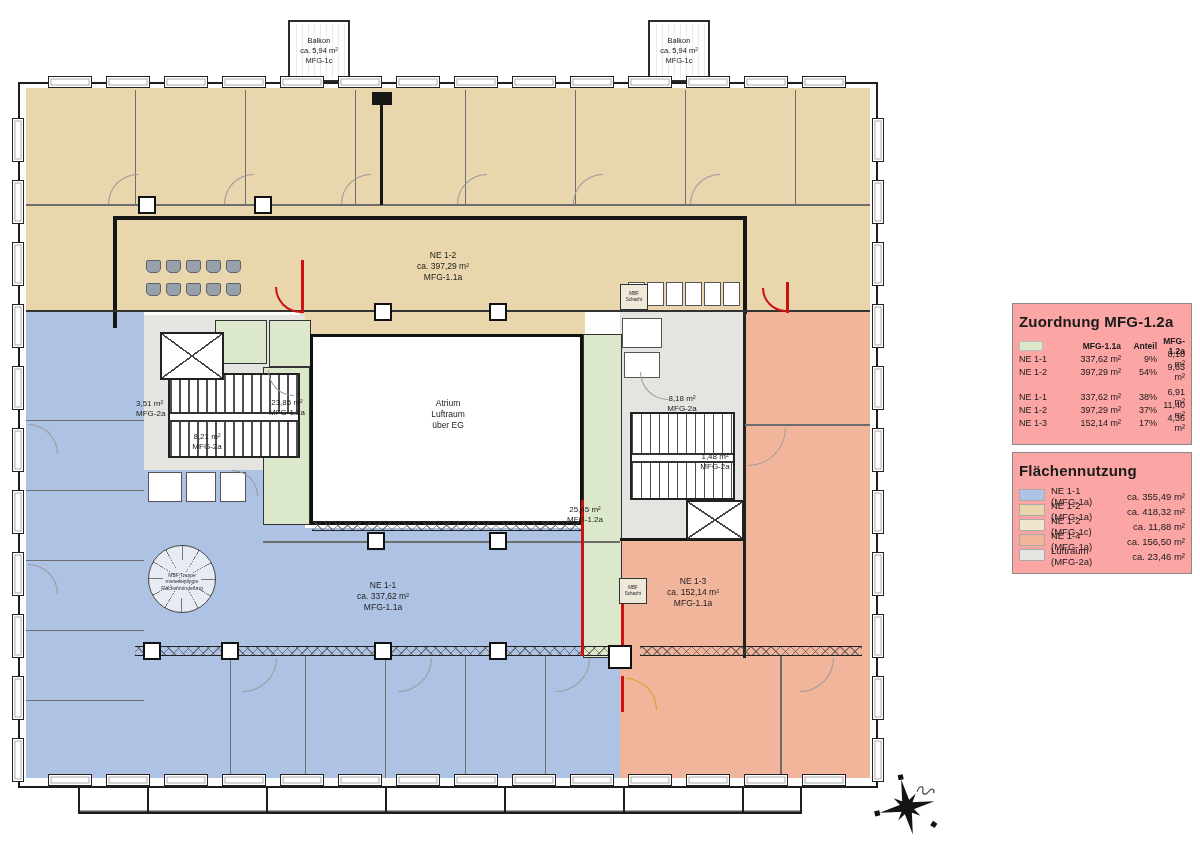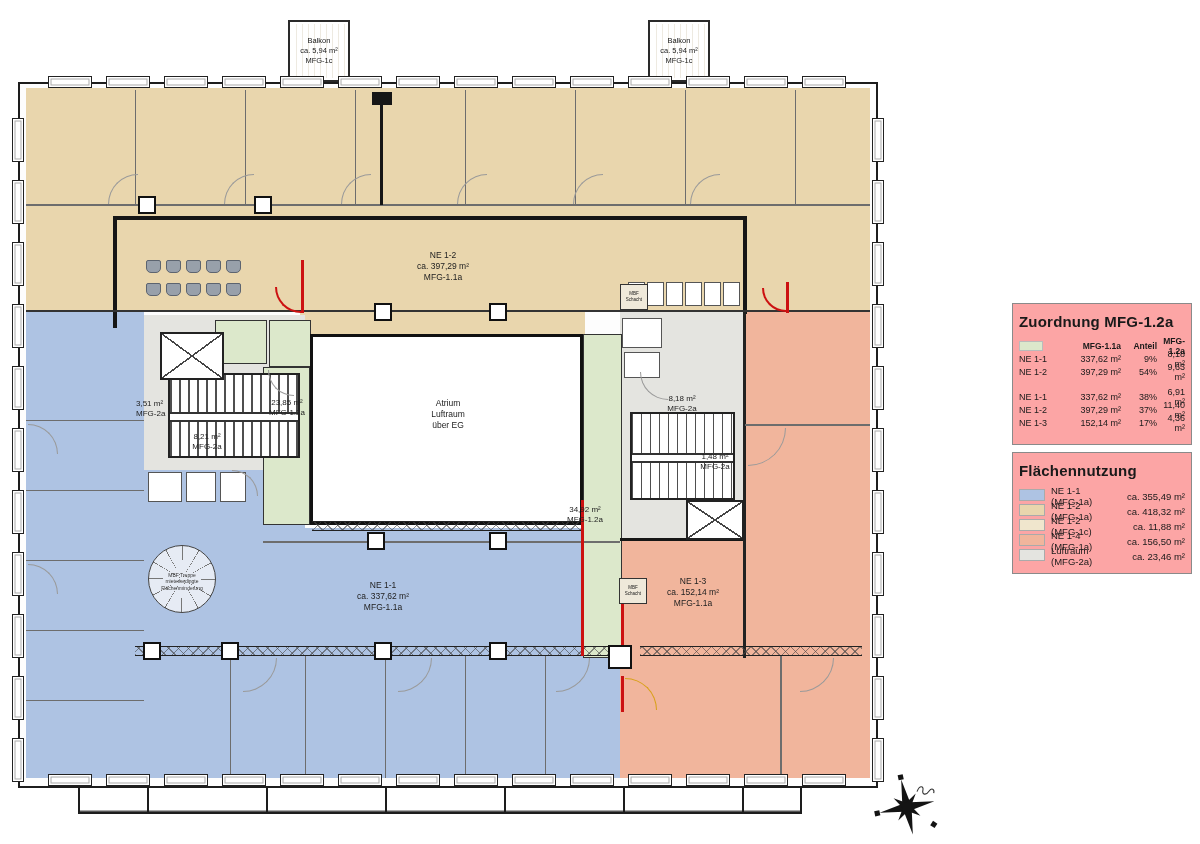--- a/index.html
+++ b/index.html
@@ -205,21 +205,21 @@
     <div class="lbl" style="left:136px;top:377px;width:56px;font-size:8px;text-align:left;margin-top:22px;">3,51 m²
 MFG-2a</div>
     <div class="lbl" style="left:256px;top:398px;width:62px;font-size:8px;">23,85 m²
 MFG-1.2a</div>
     <div class="lbl" style="left:172px;top:432px;width:70px;font-size:8px;">8,21 m²
 MFG-2a</div>
     <div class="lbl" style="left:642px;top:394px;width:80px;font-size:8px;">8,18 m²
 MFG-2a</div>
     <div class="lbl" style="left:684px;top:452px;width:62px;font-size:8px;">1,48 m²
 MFG-2a</div>
-    <div class="lbl" style="left:545px;top:505px;width:80px;font-size:8px;">34,92 m²
+    <div class="lbl" style="left:545px;top:505px;width:80px;font-size:8px;">25,45 m²
 MFG-1.2a</div>
     <div class="lbl tiny" style="left:150px;top:572px;width:64px;">MBF Treppe
 mieterbedingte
 Flächenminderung</div>
 
     <div class="balcony" style="left:288px;top:20px;width:62px;height:62px;">
       <span>Balkon
 ca. 5,94 m²
 MFG-1c</span></div>
     <div class="balcony" style="left:648px;top:20px;width:62px;height:62px;">

